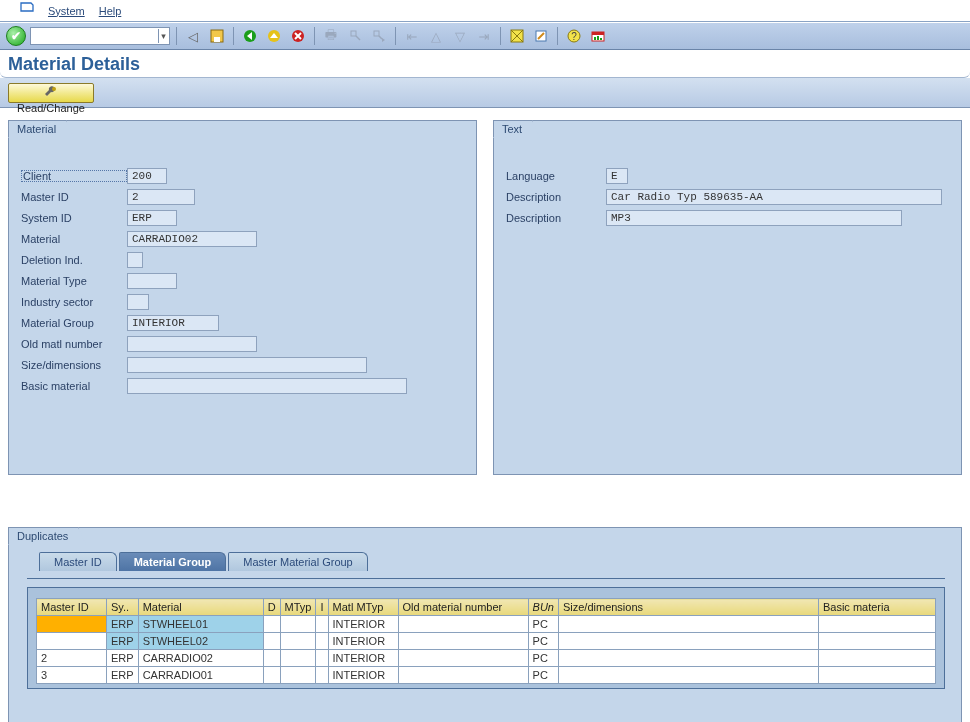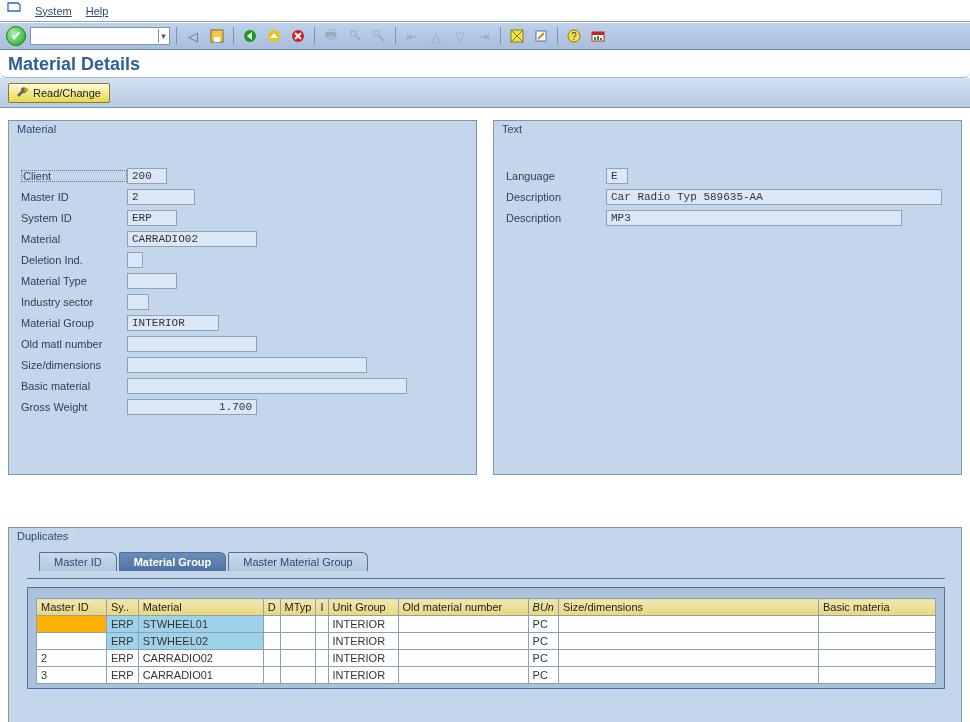--- a/index.html
+++ b/index.html
@@ -8,21 +8,21 @@
     font-family: Arial, Helvetica, sans-serif;
     font-size: 11px;
     background: #fff;
     color: #333;
     width: 970px; height: 722px;
     overflow: hidden;
   }
   .menubar {
     background: #fff; height: 22px;
     border-bottom: 1px solid #8aa3c4;
-    padding-left: 7px;
+    padding-left: 20px;
     display: flex; align-items: center; gap: 2px;
   }
   .sap-logo { color:#2a6cc2; font-size:14px; margin-right:6px; position:relative; top:-2px;}
   .menu-item { padding: 2px 6px; color: #2a4a7a; text-decoration: underline; cursor: default;}
   .toolbar {
     background: linear-gradient(#bfd1ea,#a8bedd);
     height: 28px; border-top:1px solid #fff; border-bottom:1px solid #6a84a8;
     display:flex; align-items:center; gap:4px; padding:0 6px;
   }
   .tb-btn { width:20px; height:20px; display:flex; align-items:center; justify-content:center;
@@ -44,20 +44,21 @@
   .apptool {
     height:30px; background:linear-gradient(#d3e0f0,#b7cae4);
     border-bottom:1px solid #7e94b3; padding:4px 8px;
     display:flex;align-items:center;gap:6px;
   }
   .btn-3d {
     background:linear-gradient(#fef9d9,#f2e98f,#e7d94b);
     border:1px solid #8a7a2a; border-radius:2px;
     padding:2px 8px; color:#222; display:flex;align-items:center;gap:4px;
     height:20px;
+    flex-direction:column;
   }
   .work { padding:12px 8px; background:#fff; display:flex; gap:16px; }
   .panel {
     border:1px solid #7e94b3; background:#c4d6ea;
     position:relative; padding:26px 10px 16px 12px; flex:1;
     height:355px;
   }
   .panel-tab {
     position:absolute; top:-1px; left:-1px;
     border:1px solid #7e94b3; border-bottom:1px solid #c4d6ea;
@@ -264,24 +265,20 @@
       <div class="fval w130"></div>
       </div>
     <div class="field-row">
         <div class="flabel">Size/dimensions</div>
       <div class="fval w240"></div>
       </div>
     <div class="field-row">
         <div class="flabel">Basic material</div>
       <div class="fval w280"></div>
       </div>
-    <div class="field-row">
-        <div class="flabel">Gross Weight</div>
-      <div class="fval w130 mono" style="text-align:right">1.700</div>
-      </div>
   </div>
 
   <div class="panel">
     <div class="panel-tab">Text</div>
     <div style="height:18px"></div>
     <div class="field-row">
         <div class="tlabel">Language</div>
       <div class="fval mono" style="width:22px">E</div>
       </div>
     <div class="field-row">
@@ -309,21 +306,21 @@
   <div class="tabcontent">
     <table class="grid">
       <thead>
         <tr>
           <th class="col-mid">Master ID</th>
           <th class="col-sy">Sy..</th>
           <th class="col-mat">Material</th>
           <th class="col-d">D</th>
           <th class="col-mt">MTyp</th>
           <th class="col-i">I</th>
-          <th class="col-mg">Unit Group</th>
+          <th class="col-mg">Matl MTyp</th>
           <th class="col-old">Old material number</th>
           <th class="col-bu">BUn</th>
           <th class="col-sz">Size/dimensions</th>
           <th class="col-bm">Basic materia</th>
         </tr>
       </thead>
       <tbody id="dup-body">
           <tr>
             <td class="cell-sel"></td>
             <td class="cell-hl">ERP</td>

